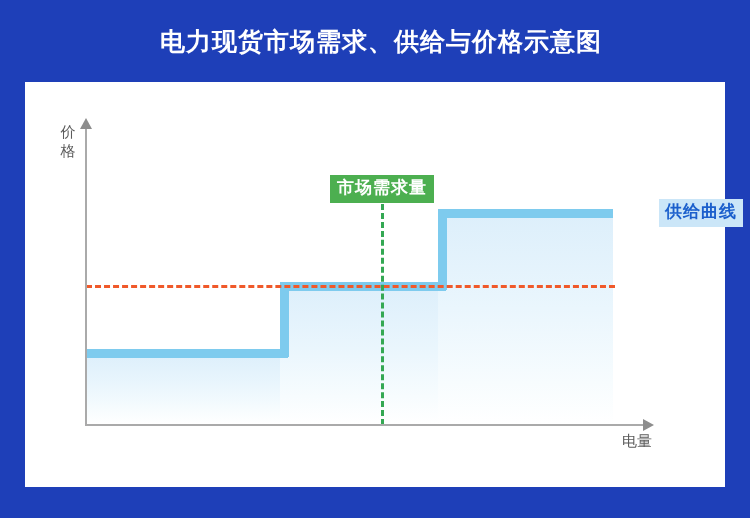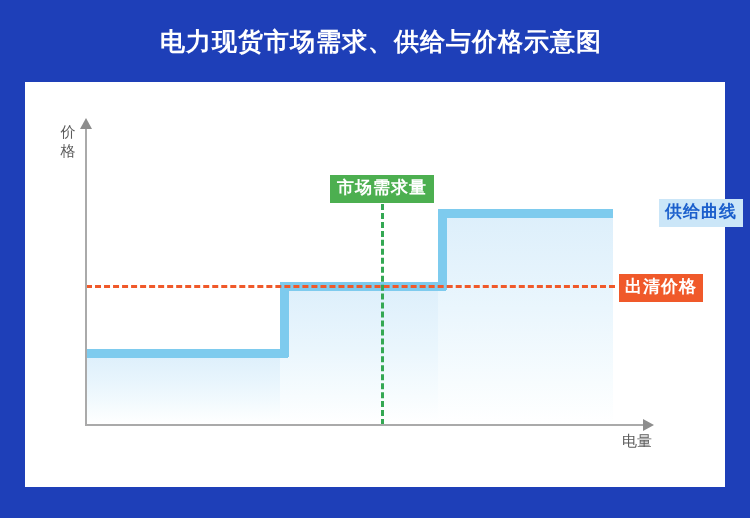--- a/index.html
+++ b/index.html
@@ -176,16 +176,15 @@
     <div id="y-axis"></div>
     <div id="y-axis-arrow"></div>
     <div id="x-axis"></div>
     <div id="x-axis-arrow"></div>
 
     <div id="y-axis-label">价格</div>
     <div id="x-axis-label">电量</div>
 
     <div id="demand-label">市场需求量</div>
     <div id="supply-label">供给曲线</div>
-    <div id="clearing-price-label">出清价格</div>
 
   </div>
 </div>
 
 </body></html>

